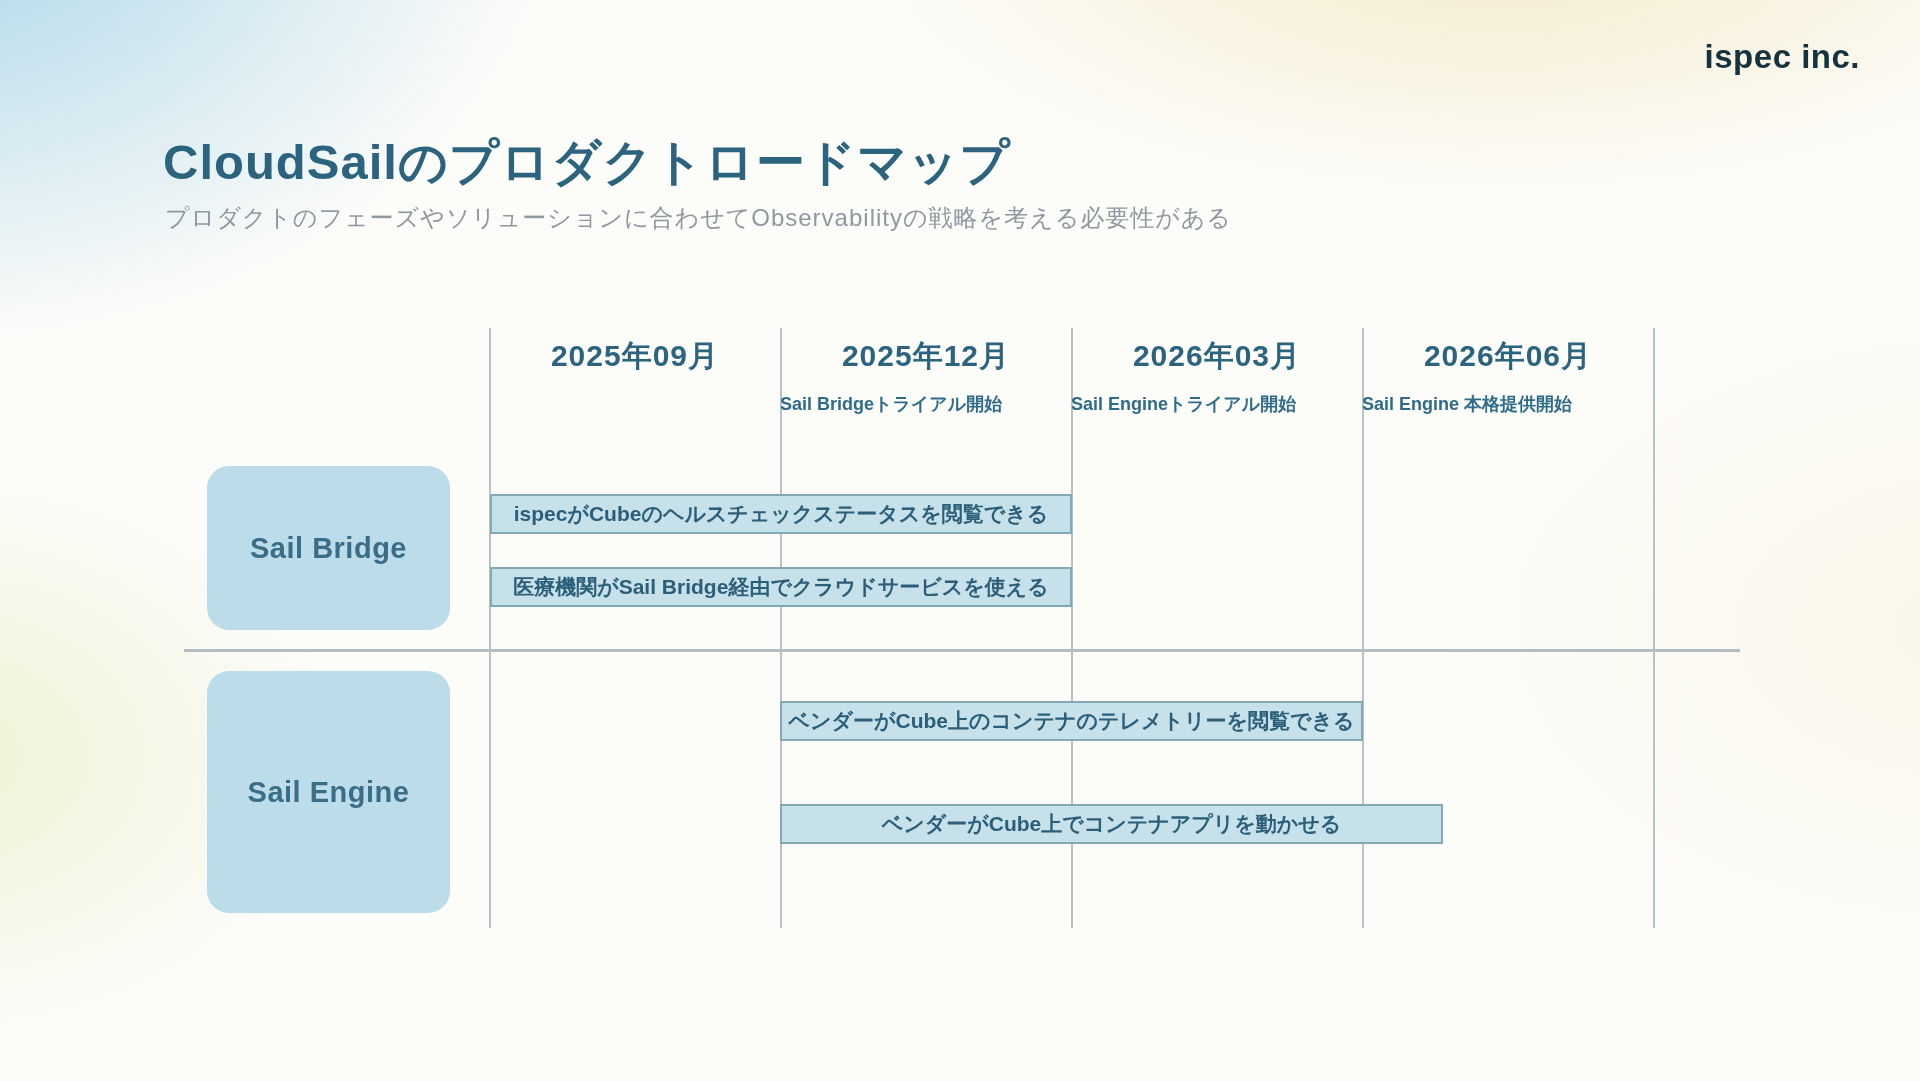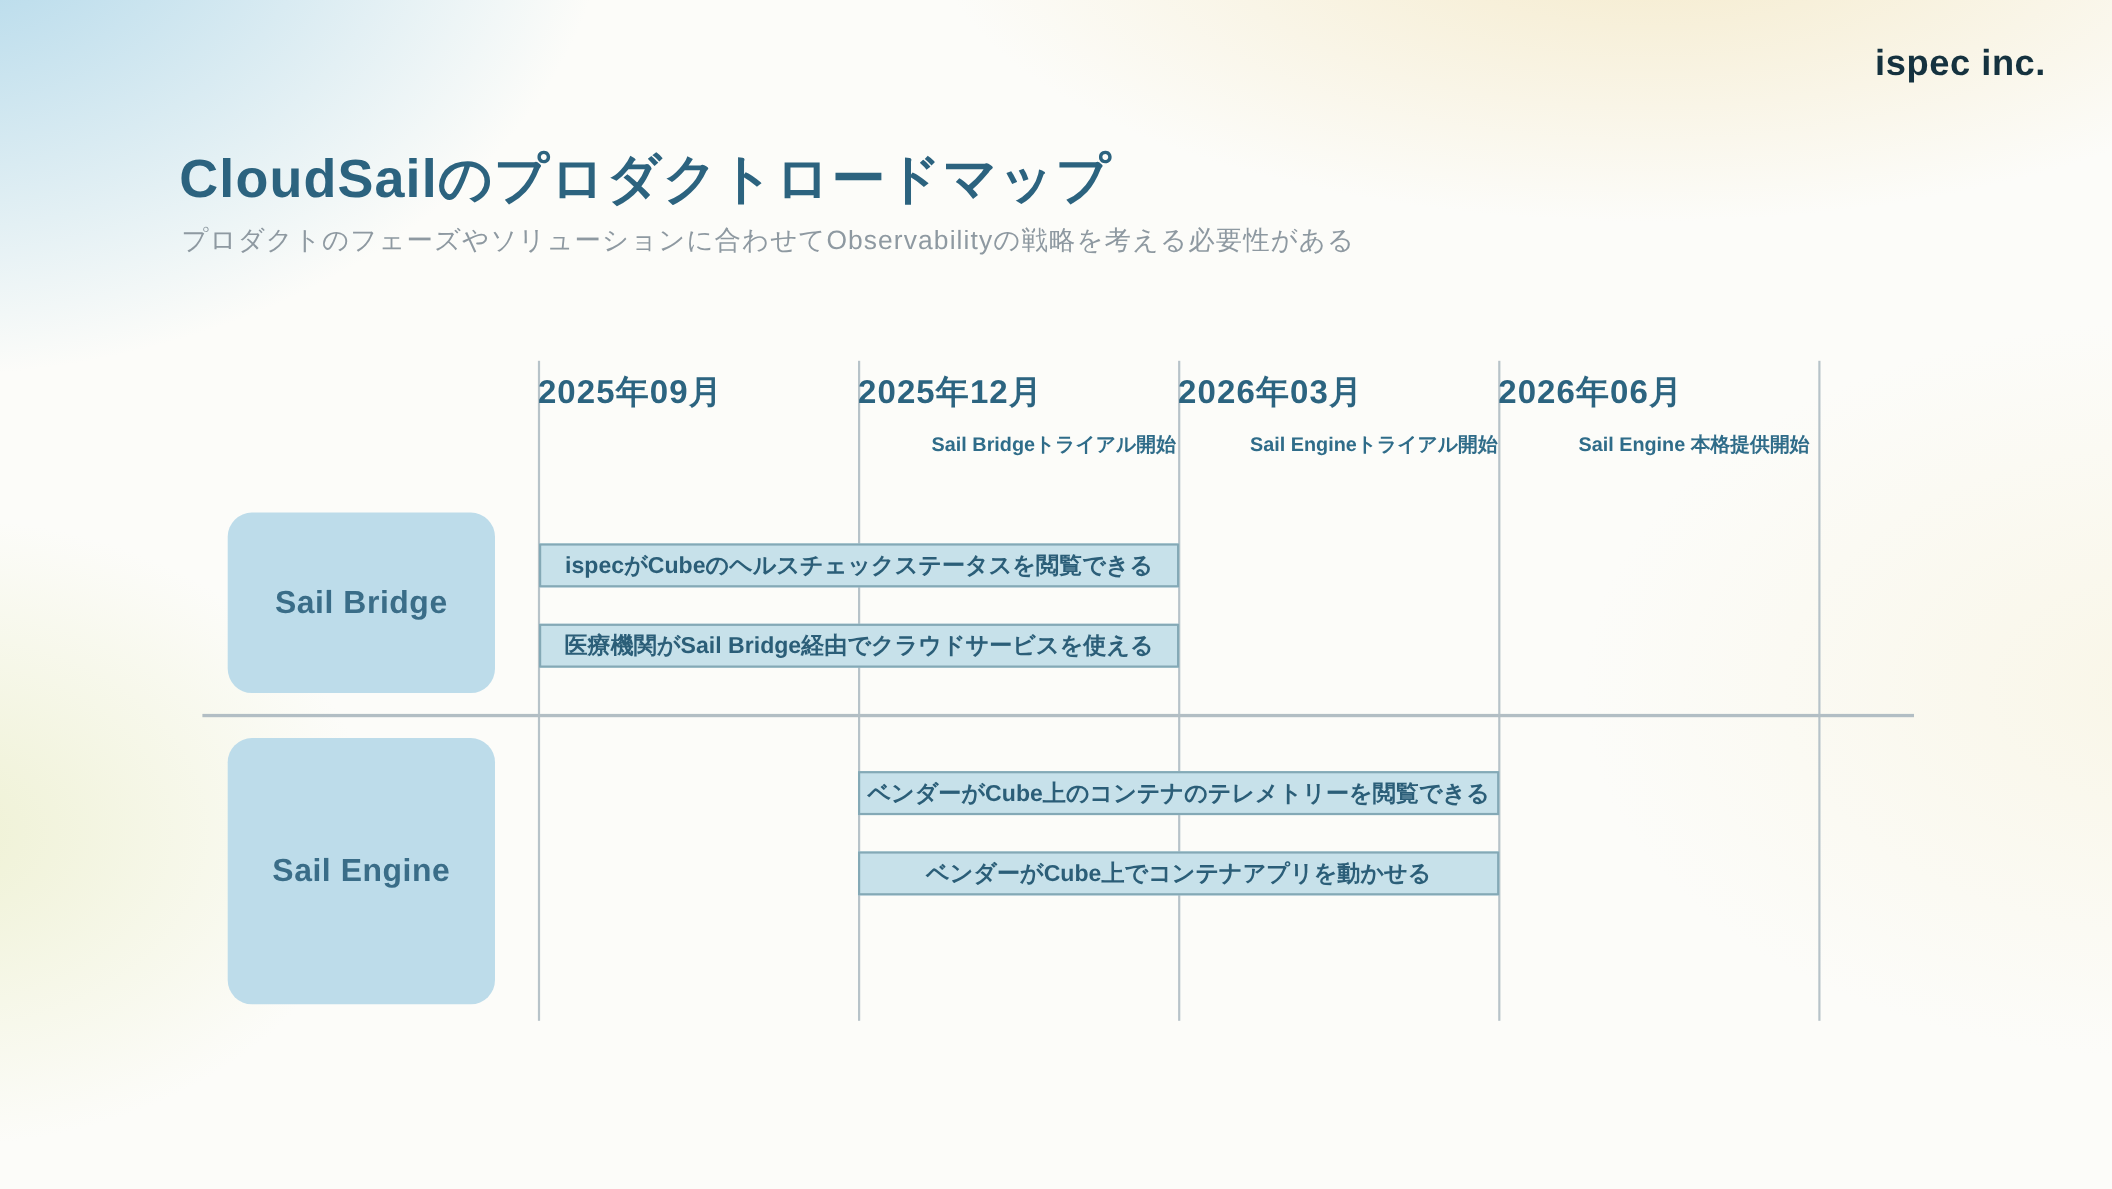--- a/index.html
+++ b/index.html
@@ -27,26 +27,26 @@
   .subtitle{
     position:absolute;left:165px;top:202px;margin:0;
     font-size:24px;font-weight:500;color:#8e99a1;letter-spacing:1px;
   }
   .chart{position:absolute;left:0;top:0;width:1920px;height:1081px;}
   .vline{
     position:absolute;top:328px;width:2px;height:600px;
     background:#b7c3c9;
   }
   .month{
-    position:absolute;top:336px;width:292px;text-align:left;
+    position:absolute;top:336px;width:292px;text-align:center;
     font-size:30px;font-weight:800;color:#2c6480;letter-spacing:1px;
   }
   .milestone{
-    position:absolute;top:392px;width:292px;text-align:center;
-    font-size:18px;font-weight:700;color:#2f6c89;padding-left:32px;
+    position:absolute;top:392px;width:292px;text-align:left;
+    font-size:18px;font-weight:700;color:#2f6c89;
   }
   .rowbox{
     position:absolute;left:207px;width:243px;border-radius:22px;
     background:#bddcea;display:flex;align-items:center;justify-content:center;
   }
   .rowbox span{font-size:29px;font-weight:800;color:#3a6d88;letter-spacing:0.5px;}
   .divider{
     position:absolute;left:184px;top:649px;width:1556px;height:3px;background:#b2bec4;
   }
   .bar{
@@ -89,16 +89,16 @@
     <div class="rowbox" style="top:671px;height:242px">
       <span>Sail Engine</span>
     </div>
 
     <div class="divider"></div>
 
     <div class="bar" style="left:490px;top:494px;width:582px">ispecがCubeのヘルスチェックステータスを閲覧できる</div>
     <div class="bar" style="left:780px;top:701px;width:583px">ベンダーがCube上のコンテナのテレメトリーを閲覧できる</div>
 
     <div class="bar" style="left:490px;top:567px;width:582px">医療機関がSail Bridge経由でクラウドサービスを使える</div>
-    <div class="bar" style="left:780px;top:774px;width:583px">ベンダーがCube上でコンテナアプリを動かせる</div>
+    <div class="bar" style="left:780px;top:804px;width:663px">ベンダーがCube上でコンテナアプリを動かせる</div>
 
   </div>
 </div>
 
 </body></html>

